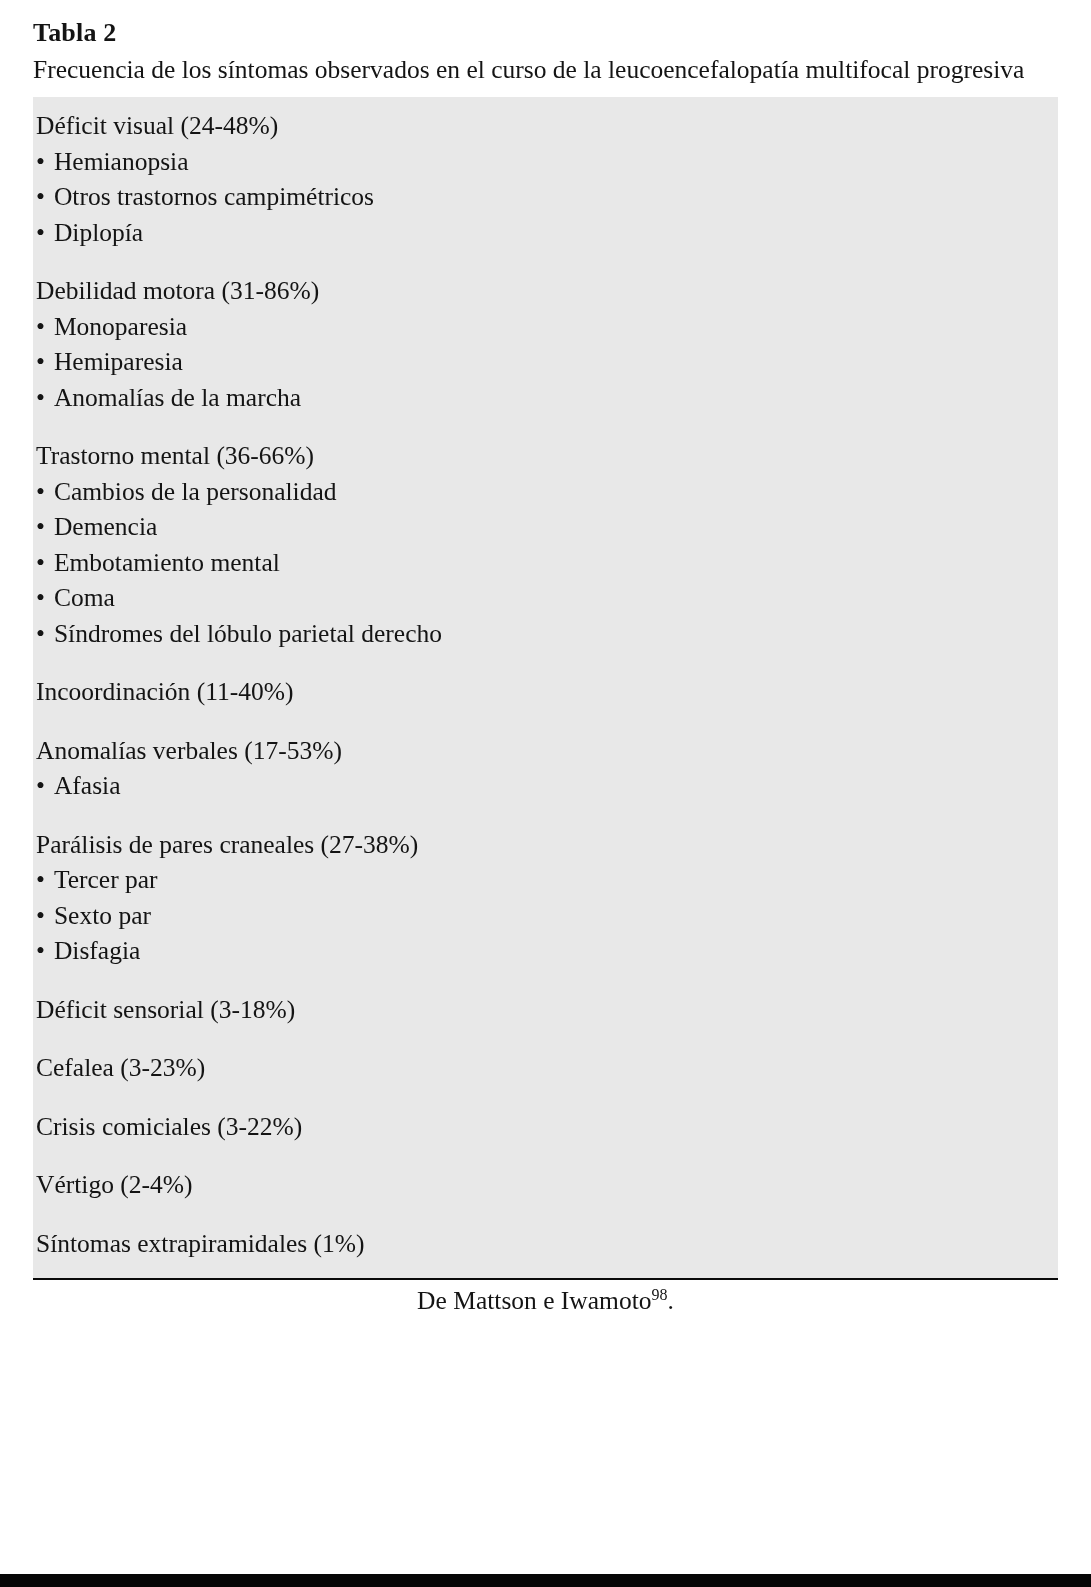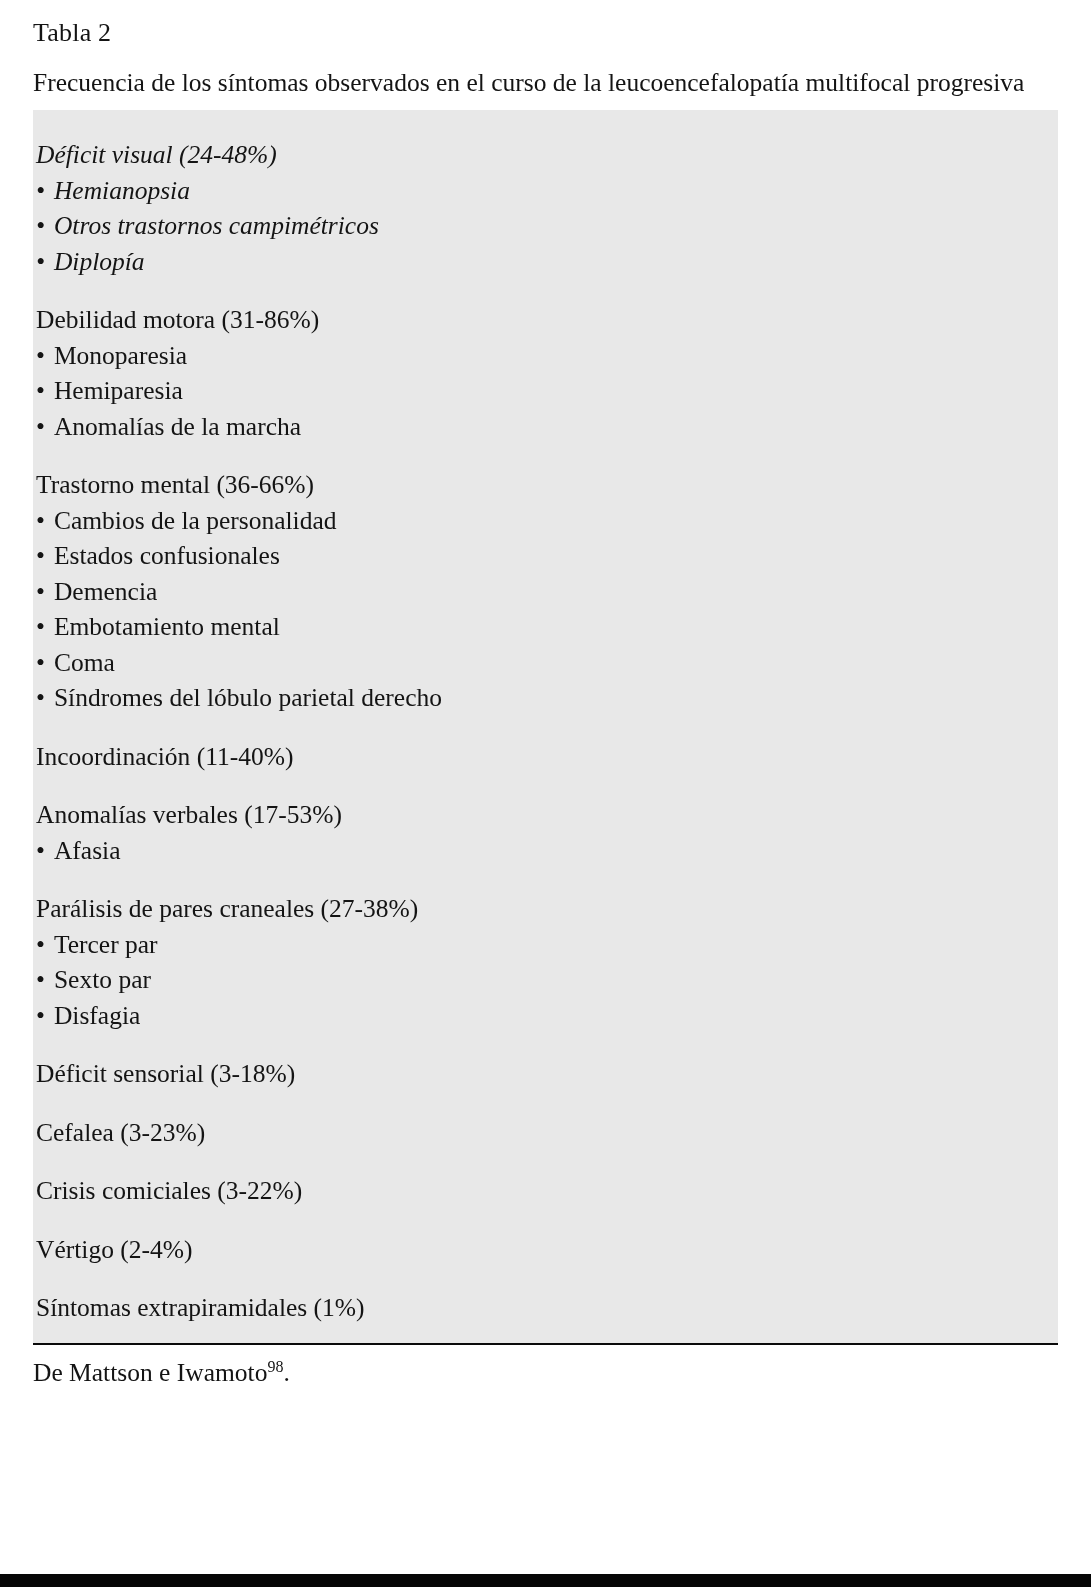--- a/index.html
+++ b/index.html
@@ -11,50 +11,51 @@
     position: relative;
     overflow: hidden;
     font-family: "Liberation Serif", "DejaVu Serif", serif;
   }
   .content {
     box-sizing: border-box;
     padding: 16px 33px 0 33px;
   }
   .table-label {
     font-size: 26px;
-    font-weight: normal;
+    font-weight: bold;
     line-height: 34px;
     letter-spacing: 0.2px;
   }
   .table-caption {
     font-size: 25.5px;
     line-height: 35px;
-    margin-top: 15px;
+    margin-top: 2px;
   }
   .table-body {
     background: #e8e8e8;
     margin-top: 10px;
     padding: 11px 10px 17px 3px;
   }
   .symptom-group { margin-top: 23px; }
-  .symptom-group:first-child { margin-top: 16px; font-style: italic; }
+  .symptom-group:first-child { margin-top: 0; }
   .group-title, .symptom-item {
     font-size: 25.5px;
     line-height: 35.5px;
     white-space: nowrap;
   }
   .symptom-item .bullet { margin-right: 9px; }
   .table-rule {
     height: 0;
     border-top: 2.5px solid #0a0a0a;
   }
   .table-source {
     font-size: 25.5px;
     line-height: 35px;
-    margin-top: 10px;
+    margin-top: 3px;
+    text-align: center;
   }
   .table-source sup {
     font-size: 16px;
     vertical-align: super;
     line-height: 0;
   }
   .bottom-bar {
     position: absolute;
     left: 0;
     bottom: 0;
@@ -80,21 +81,20 @@
       </div>
       <div class="symptom-group">
     <div class="group-title">Debilidad motora (31-86%)</div>
   <div class="symptom-item"><span class="bullet">•</span><span>Monoparesia</span></div>
         <div class="symptom-item"><span class="bullet">•</span><span>Hemiparesia</span></div>
         <div class="symptom-item"><span class="bullet">•</span><span>Anomalías de la marcha</span></div>
       </div>
       <div class="symptom-group">
     <div class="group-title">Trastorno mental (36-66%)</div>
   <div class="symptom-item"><span class="bullet">•</span><span>Cambios de la personalidad</span></div>
-        <div class="symptom-item"><span class="bullet">•</span><span>Estados confusionales</span></div>
         <div class="symptom-item"><span class="bullet">•</span><span>Demencia</span></div>
         <div class="symptom-item"><span class="bullet">•</span><span>Embotamiento mental</span></div>
         <div class="symptom-item"><span class="bullet">•</span><span>Coma</span></div>
         <div class="symptom-item"><span class="bullet">•</span><span>Síndromes del lóbulo parietal derecho</span></div>
       </div>
       <div class="symptom-group">
     <div class="group-title">Incoordinación (11-40%)</div>
   </div>
       <div class="symptom-group">
     <div class="group-title">Anomalías verbales (17-53%)</div>

